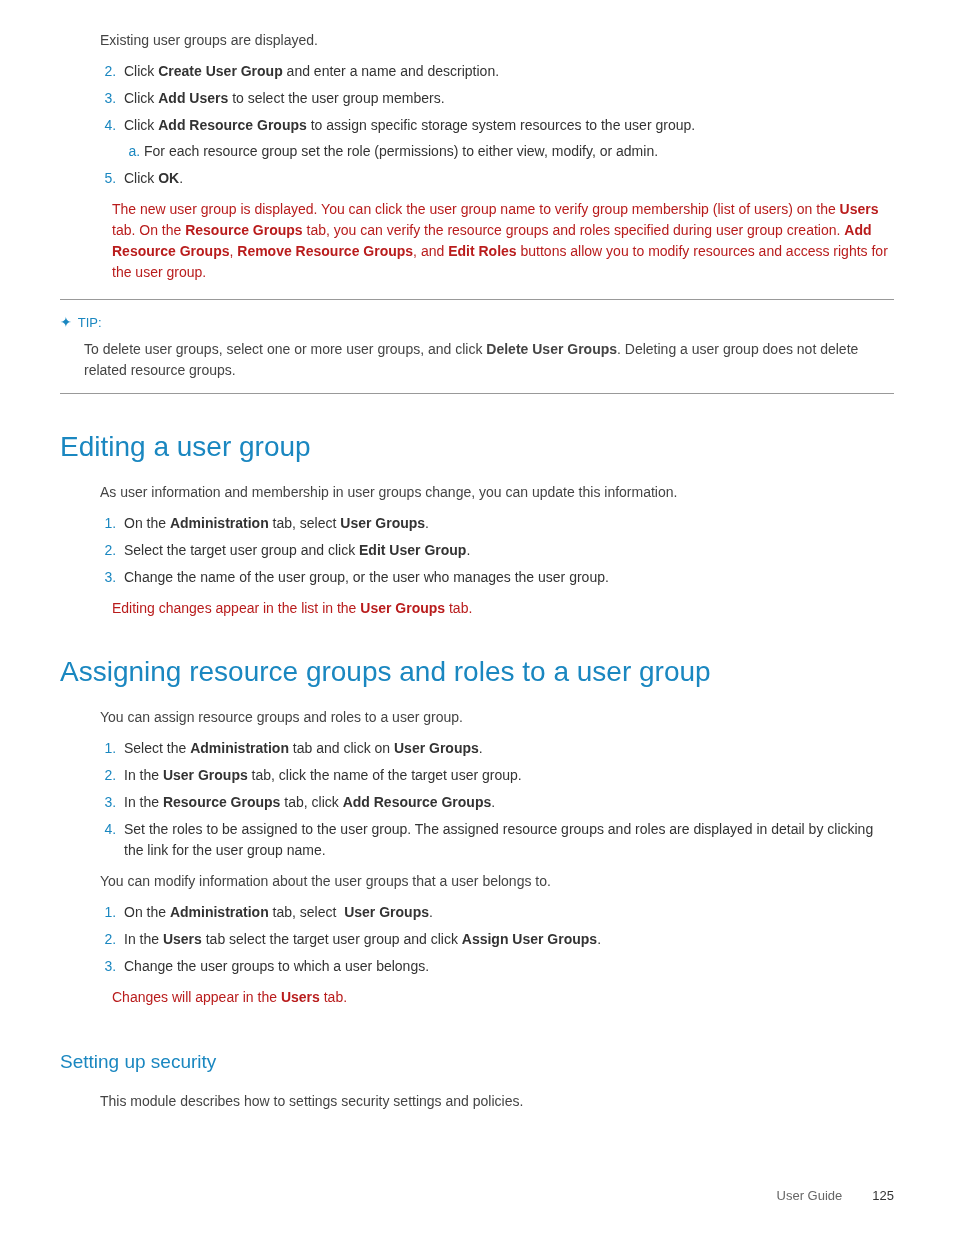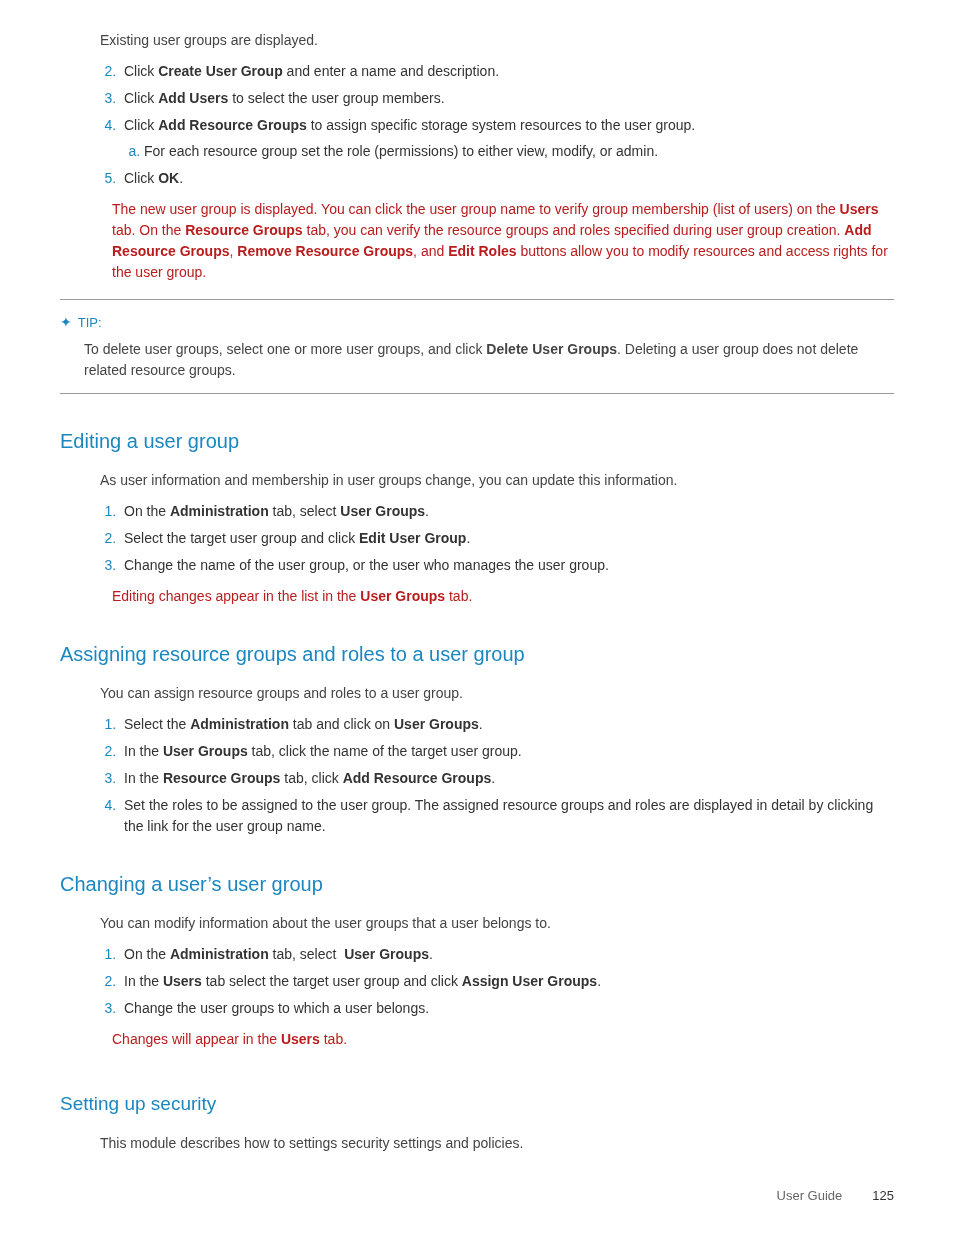--- a/index.html
+++ b/index.html
@@ -88,21 +88,21 @@
     }
 
     .tip-content {
       margin-left: 24px;
       color: #444;
       font-size: 14px;
     }
 
     .section-heading {
       color: #1a87c0;
-      font-size: 20px;
+      font-size: 28px;
       font-weight: normal;
       margin-top: 32px;
       margin-bottom: 14px;
     }
 
     .section-heading-large {
       color: #1a87c0;
       font-size: 19px;
       font-weight: normal;
       margin-top: 40px;
@@ -201,21 +201,20 @@
       <span>In the <strong>User Groups</strong> tab, click the name of the target user group.</span>
     </li>
     <li>
       <span>In the <strong>Resource Groups</strong> tab, click <strong>Add Resource Groups</strong>.</span>
     </li>
     <li>
       <span>Set the roles to be assigned to the user group. The assigned resource groups and roles are displayed in detail by clicking the link for the user group name.</span>
     </li>
   </ol>
 
-  <h2 class="section-heading">Changing a user’s user group</h2>
   <p class="section-intro">You can modify information about the user groups that a user belongs to.</p>
 
   <ol class="main-list">
     <li>
       <span>On the <strong>Administration</strong> tab, select &nbsp;<strong>User Groups</strong>.</span>
     </li>
     <li>
       <span>In the <strong>Users</strong> tab select the target user group and click <strong>Assign User Groups</strong>.</span>
     </li>
     <li>

